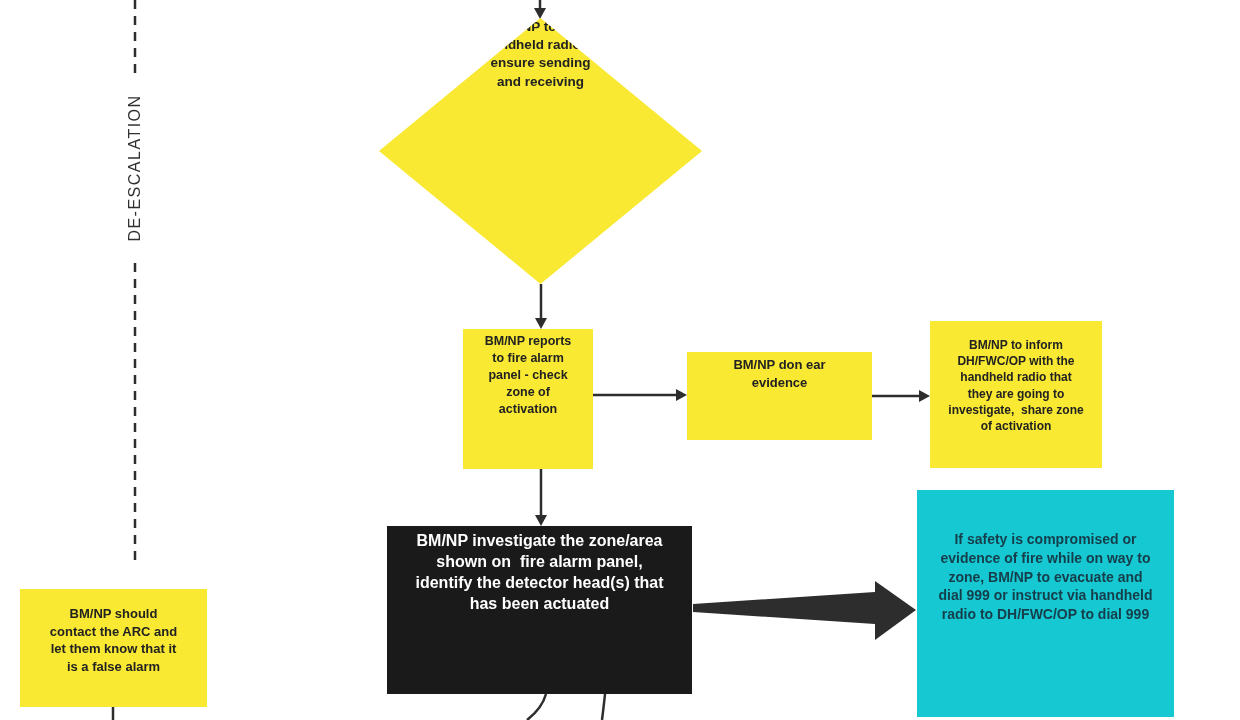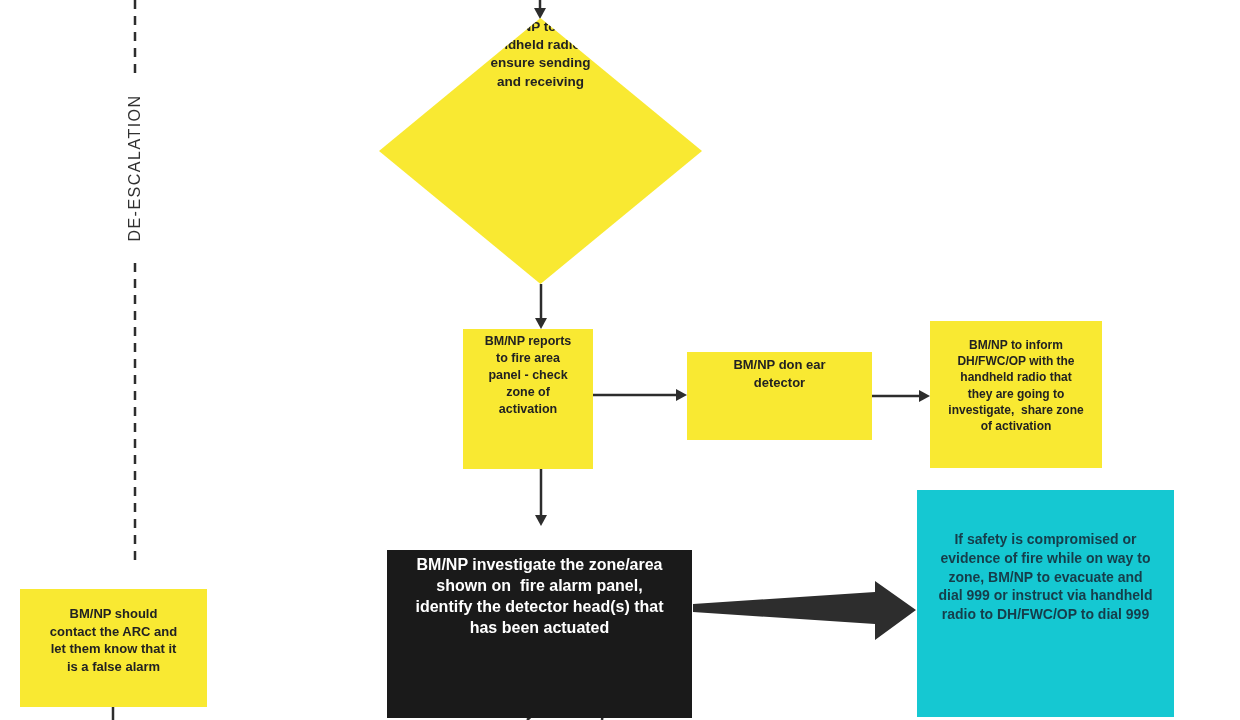--- a/index.html
+++ b/index.html
@@ -40,21 +40,21 @@
   .diamond  {
     left: 379px; top: 18px; width: 323px; height: 266px;
     clip-path: polygon(50% 0, 100% 50%, 50% 100%, 0 50%);
     font-size: 13.5px;
   }
   .report-panel { left: 463px; top: 329px; width: 130px; height: 140px; font-size: 12.5px; padding: 4px; }
   .ear-defenders{ left: 687px; top: 352px; width: 185px; height: 88px;  font-size: 13px;   padding: 4px; }
   .inform-dh    { left: 930px; top: 321px; width: 172px; height: 147px; font-size: 12px;   padding: 16px; }
   .contact-arc  { left: 20px;  top: 565px; width: 187px; height: 118px; font-size: 13px;   padding: 16px; margin-top: 24px; }
   .black-box {
-    left: 387px; top: 550px; width: 305px; height: 168px;
+    left: 387px; top: 526px; width: 305px; height: 168px;
     background: var(--black); color: var(--textOnBlack);
     font-size: 16px; line-height: 1.32; padding: 4px;
   }
   .cyan-box {
     left: 917px; top: 490px; width: 257px; height: 227px;
     background: var(--cyan); color: var(--textOnCyan);
     font-size: 14px; line-height: 1.34; padding: 40px 12px 0 12px;
   }
   .lane-label {
     position: absolute;
@@ -117,29 +117,29 @@
 
   <div class="node yellow diamond">
     <span>BM/NP to test
 handheld radio to
 ensure sending
 and receiving</span>
   </div>
 
   <div class="node yellow report-panel">
     <span>BM/NP reports
-to fire area
+to fire alarm
 panel - check
 zone of
 activation</span>
   </div>
 
   <div class="node yellow ear-defenders">
     <span>BM/NP don ear
-detector</span>
+evidence</span>
   </div>
 
   <div class="node yellow inform-dh">
     <span>BM/NP to inform
 DH/FWC/OP with the
 handheld radio that
 they are going to
 investigate,  share zone
 of activation</span>
   </div>

